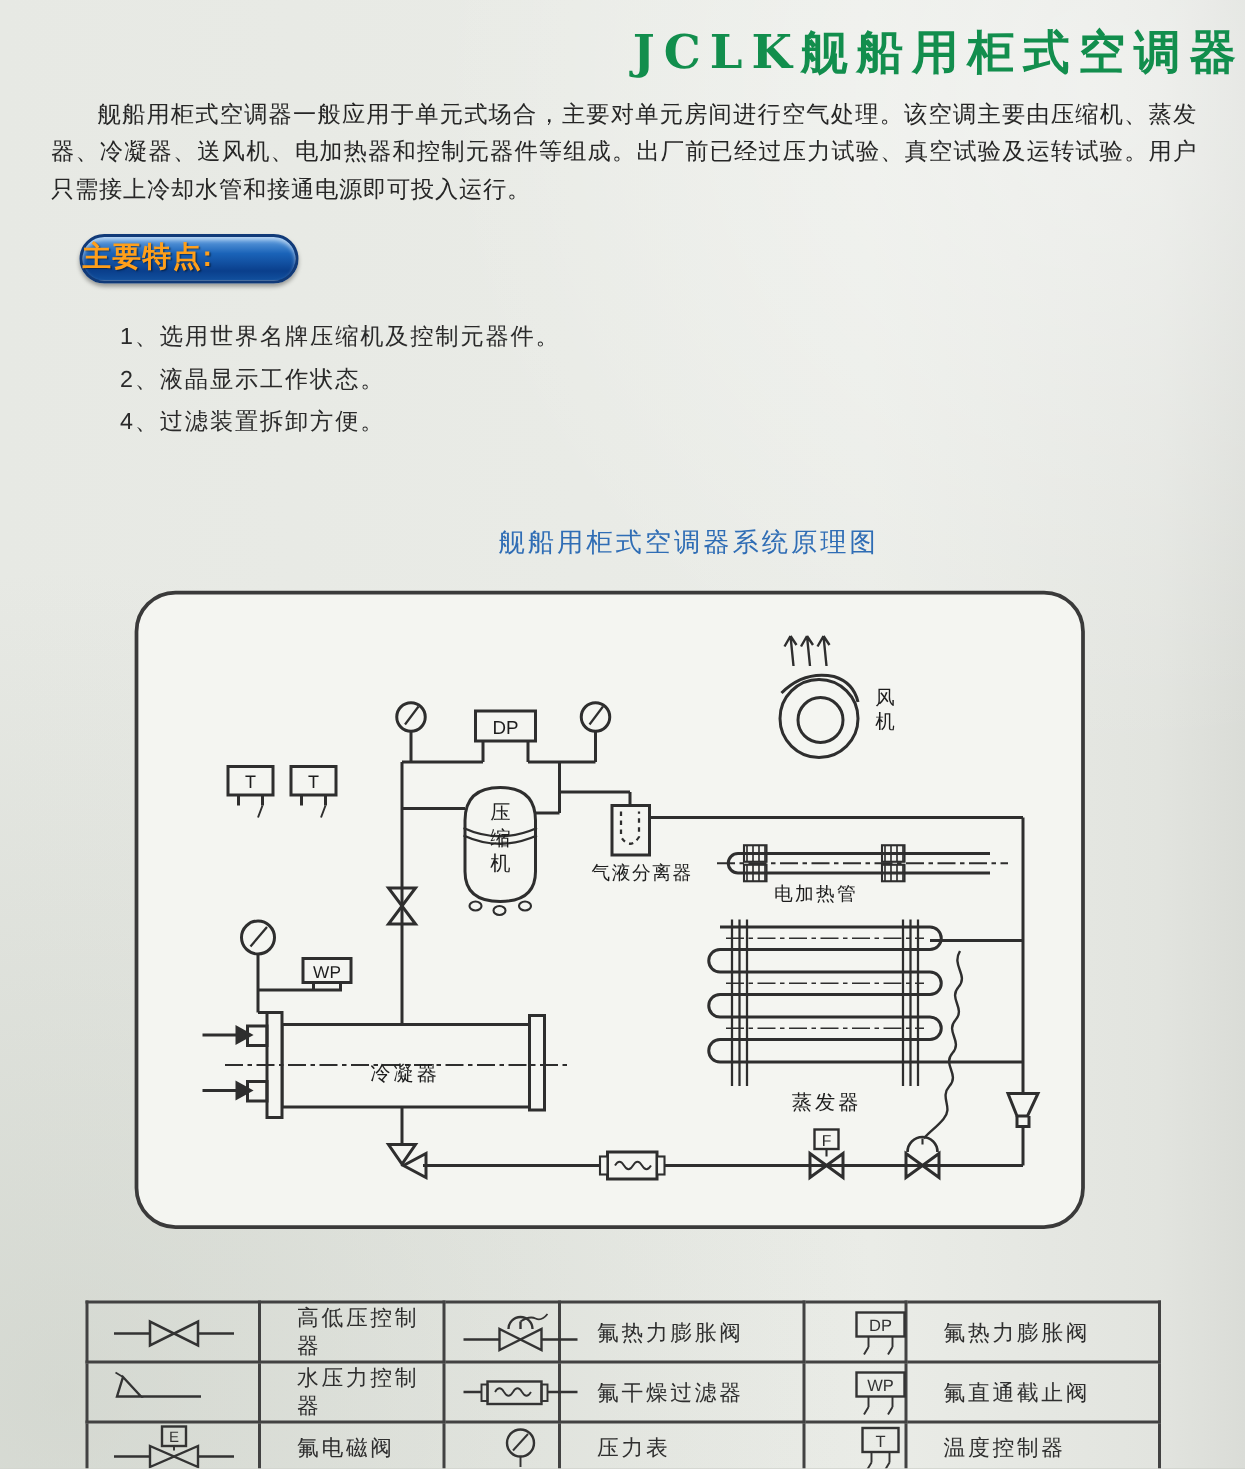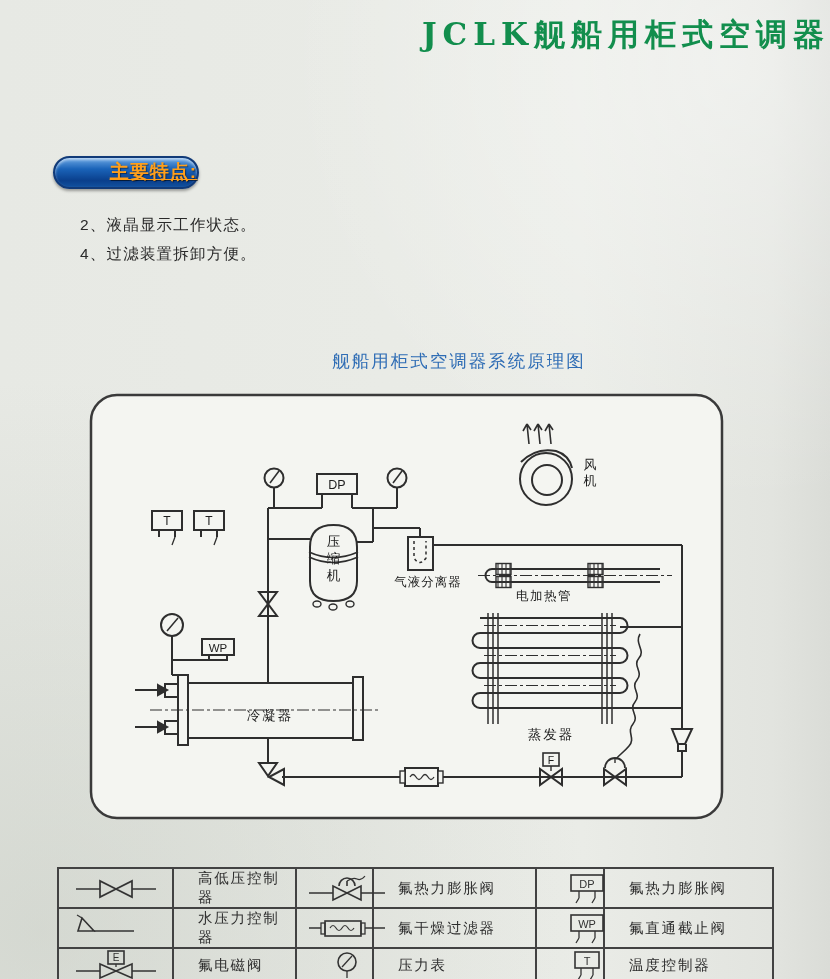--- a/index.html
+++ b/index.html
@@ -19,24 +19,23 @@
   .intro{
     position:absolute;left:34px;right:32px;top:64px;
     font-size:15.5px;line-height:25px;color:#262626;
     text-align:justify;text-indent:2em;letter-spacing:.5px;
   }
   .badge{
     position:absolute;left:53px;top:156px;width:146px;height:33px;
     border-radius:18px;border:2px solid #113a78;box-sizing:border-box;
     background:linear-gradient(180deg,#6aa6e4 0%,#1a63b8 38%,#0a3f8c 78%,#11509e 100%);
     box-shadow:0 2px 3px rgba(0,0,0,.35), inset 0 2px 3px rgba(255,255,255,.55);
-    text-align:right;line-height:28px;
+    text-align:left;line-height:28px;
     color:#ff9f1a;font-weight:bold;font-size:19px;letter-spacing:1px;
     text-shadow:1px 1px 1px rgba(0,0,0,.45);
-    text-decoration:underline;
   }
   .features{position:absolute;left:80px;top:211px;}
   .feat{font-size:15.5px;line-height:28.6px;color:#2a2a2a;letter-spacing:1.2px;}
   .diagram-title{
     position:absolute;top:349px;left:0;width:100%;text-align:center;
     color:#2f6db5;font-weight:normal;font-size:17.5px;letter-spacing:2px;padding-left:44px;
   }
   .diagram{position:absolute;left:88px;top:392px;width:637px;height:432px;}
   .diagram svg{display:block;}
   .diagram text{font-family:"Liberation Sans","DejaVu Sans",sans-serif;fill:#1d1d1d;}
@@ -46,24 +45,26 @@
   .legend td.lab{font-size:14.5px;color:#2e2e2e;letter-spacing:1.8px;padding-left:24px;}
   .legend td.sym svg{display:block;margin:0 auto;}
 </style>
 </head>
 <body>
 
 <div class="page">
 
   <div class="title">JCLK舰船用柜式空调器</div>
 
+  <div class="intro">舰船用柜式空调器一般应用于单元式场合，主要对单元房间进行空气处理。该空调主要由压缩机、蒸发器、冷凝器、送风机、电加热器和控制元器件等组成。出厂前已经过压力试验、真空试验及运转试验。用户只需接上冷却水管和接通电源即可投入运行。</div>
 
   <div class="badge">主要特点:</div>
 
   <div class="features">
+    <div class="feat">1、选用世界名牌压缩机及控制元器件。</div>
     <div class="feat">2、液晶显示工作状态。</div>
     <div class="feat">4、过滤装置拆卸方便。</div>
   </div>
 
   <div class="diagram-title">舰船用柜式空调器系统原理图</div>
 
   <div class="diagram">
     <svg viewBox="0 0 637 432" width="637" height="432">
       <defs>
         <pattern id="hatch" width="4" height="12" patternUnits="userSpaceOnUse">

